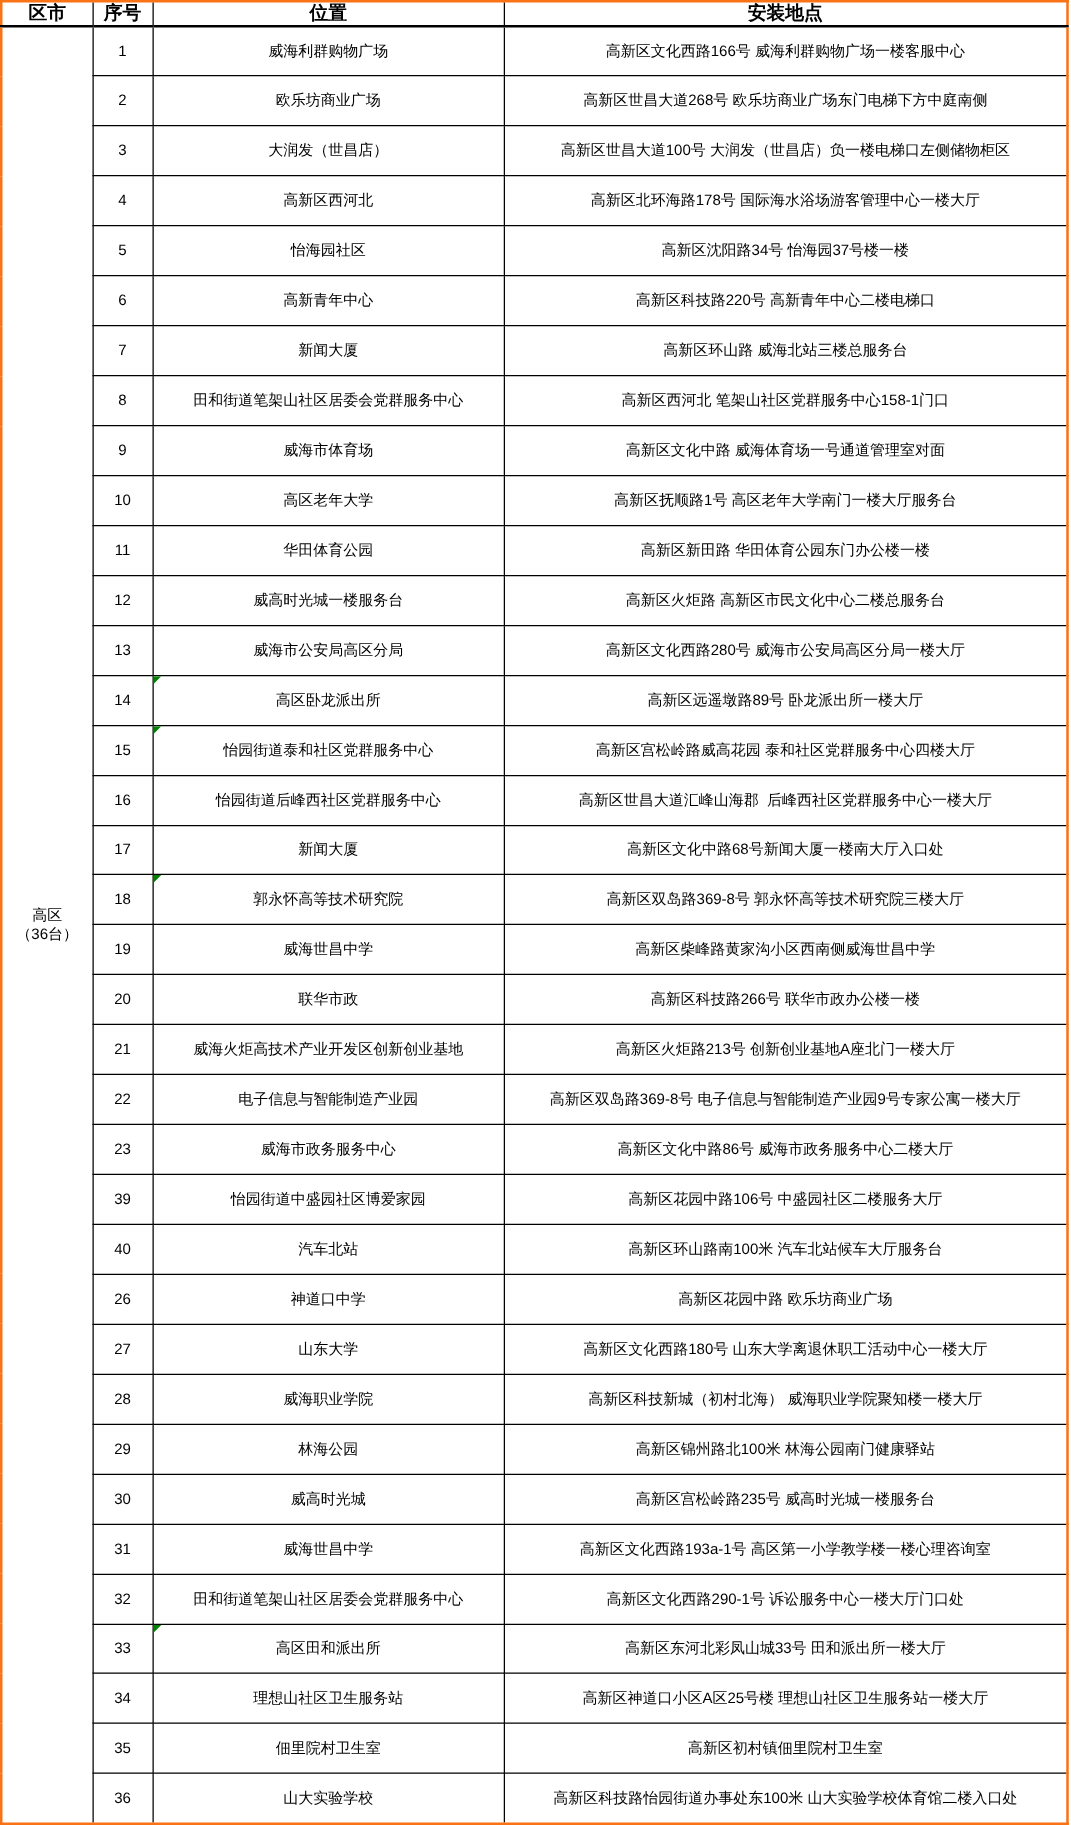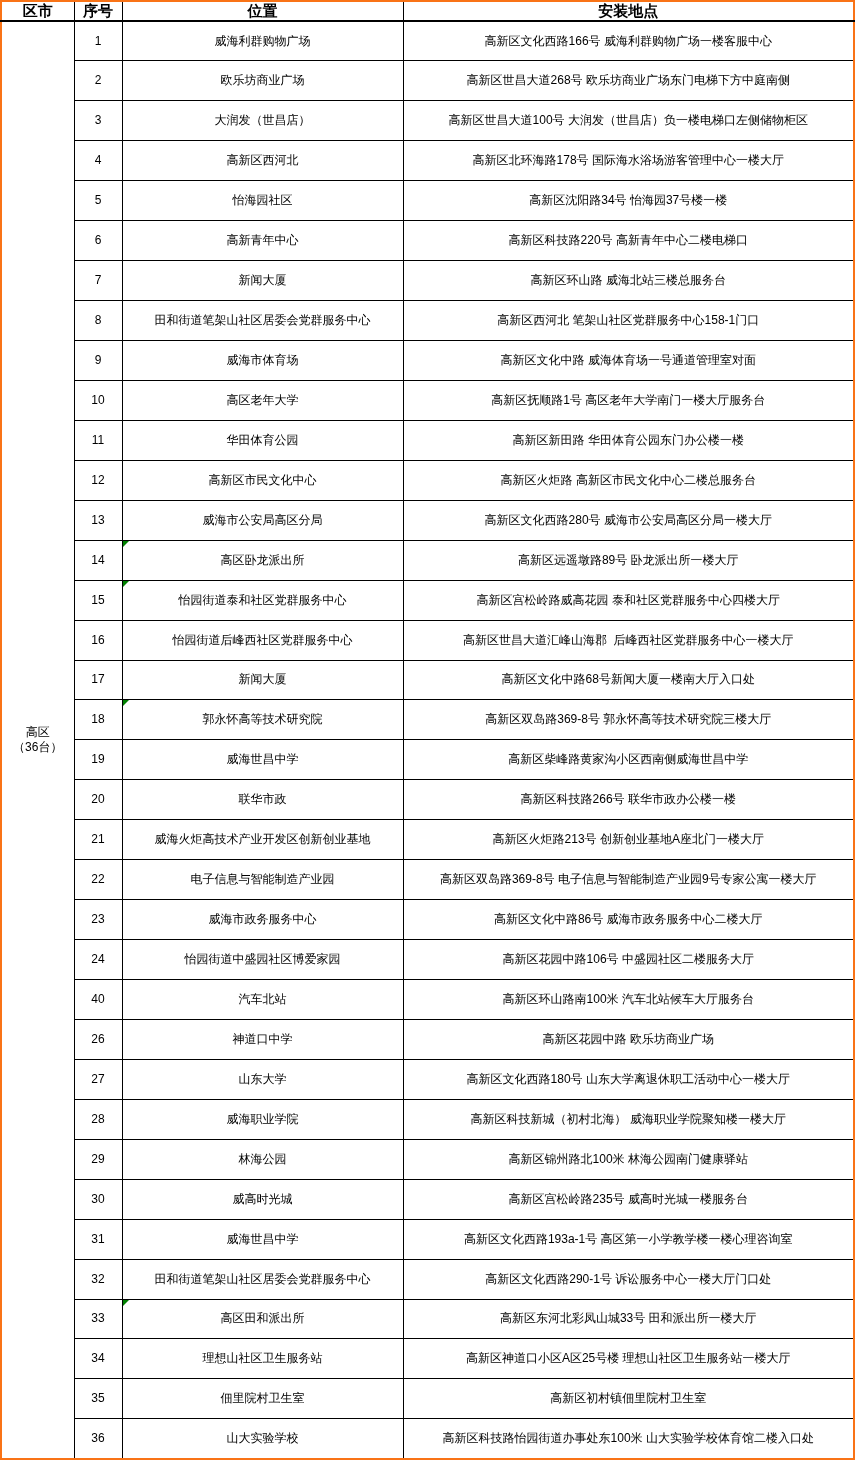--- a/index.html
+++ b/index.html
@@ -143,21 +143,21 @@
           <td class="loc-cell">高区老年大学</td>
           <td class="addr-cell">高新区抚顺路1号 高区老年大学南门一楼大厅服务台</td>
         </tr>
         <tr class="row">
           <td class="no-cell">11</td>
           <td class="loc-cell">华田体育公园</td>
           <td class="addr-cell">高新区新田路 华田体育公园东门办公楼一楼</td>
         </tr>
         <tr class="row">
           <td class="no-cell">12</td>
-          <td class="loc-cell">高新区市民文化中心</td>
+          <td class="loc-cell">威高时光城一楼服务台</td>
           <td class="addr-cell">高新区火炬路 高新区市民文化中心二楼总服务台</td>
         </tr>
         <tr class="row">
           <td class="no-cell">13</td>
           <td class="loc-cell">威海市公安局高区分局</td>
           <td class="addr-cell">高新区文化西路280号 威海市公安局高区分局一楼大厅</td>
         </tr>
         <tr class="row">
           <td class="no-cell">14</td>
           <td class="loc-cell">高区卧龙派出所<span class="comment-marker" style="border-top-color: rgb(0, 128, 0);"></span></td>
@@ -202,21 +202,21 @@
           <td class="no-cell">22</td>
           <td class="loc-cell">电子信息与智能制造产业园</td>
           <td class="addr-cell">高新区双岛路369-8号 电子信息与智能制造产业园9号专家公寓一楼大厅</td>
         </tr>
         <tr class="row">
           <td class="no-cell">23</td>
           <td class="loc-cell">威海市政务服务中心</td>
           <td class="addr-cell">高新区文化中路86号 威海市政务服务中心二楼大厅</td>
         </tr>
         <tr class="row">
-          <td class="no-cell">24</td>
+          <td class="no-cell">39</td>
           <td class="loc-cell">怡园街道中盛园社区博爱家园</td>
           <td class="addr-cell">高新区花园中路106号 中盛园社区二楼服务大厅</td>
         </tr>
         <tr class="row">
           <td class="no-cell">40</td>
           <td class="loc-cell">汽车北站</td>
           <td class="addr-cell">高新区环山路南100米 汽车北站候车大厅服务台</td>
         </tr>
         <tr class="row">
           <td class="no-cell">26</td>

